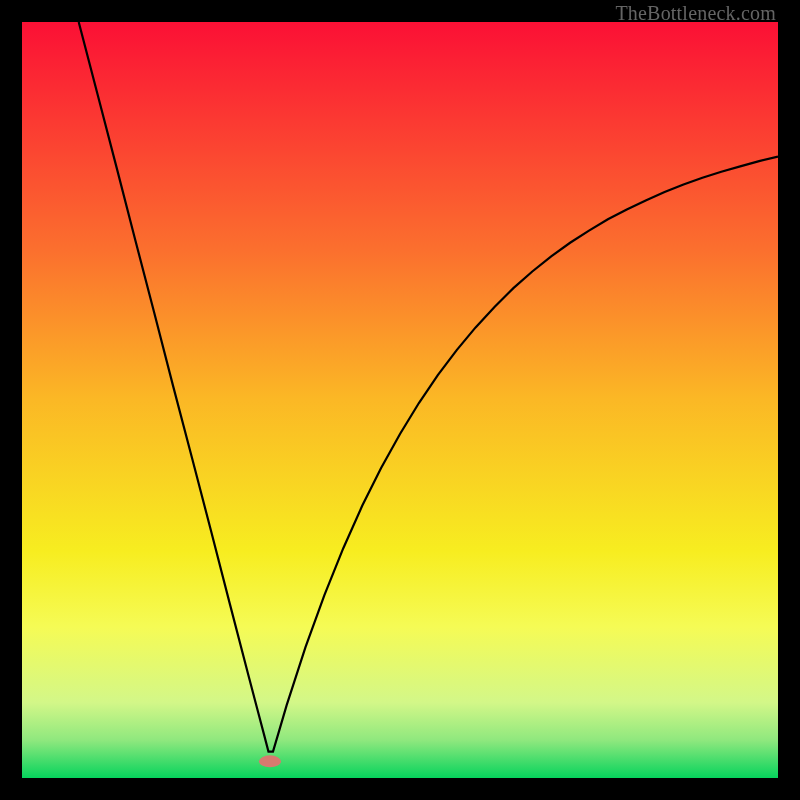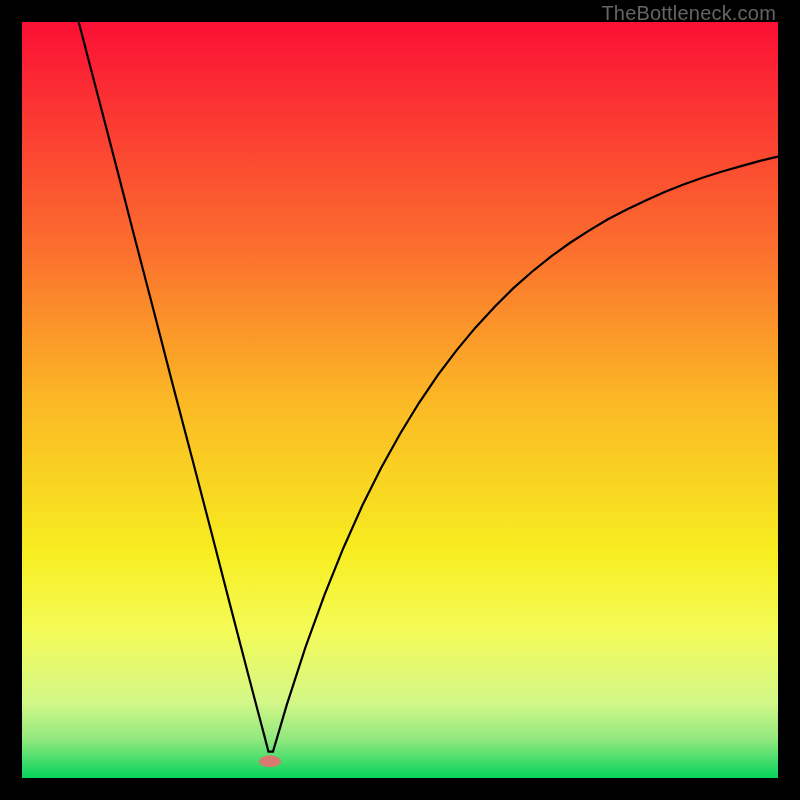--- a/index.html
+++ b/index.html
@@ -22,21 +22,21 @@
     position: absolute;
     left: 0;
     top: 0;
     width: 756px;
     height: 756px;
   }
   .watermark {
     position: absolute;
     top: 2px;
     right: 24px;
-    font-family: Liberation Sans, sans-serif;
+    font-family: Liberation Serif, serif;
     font-size: 20px;
     color: #656565;
     letter-spacing: 0.2px;
     text-align: center;
   }
 </style>
 </head>
 <body>
 
 <div class="frame">

